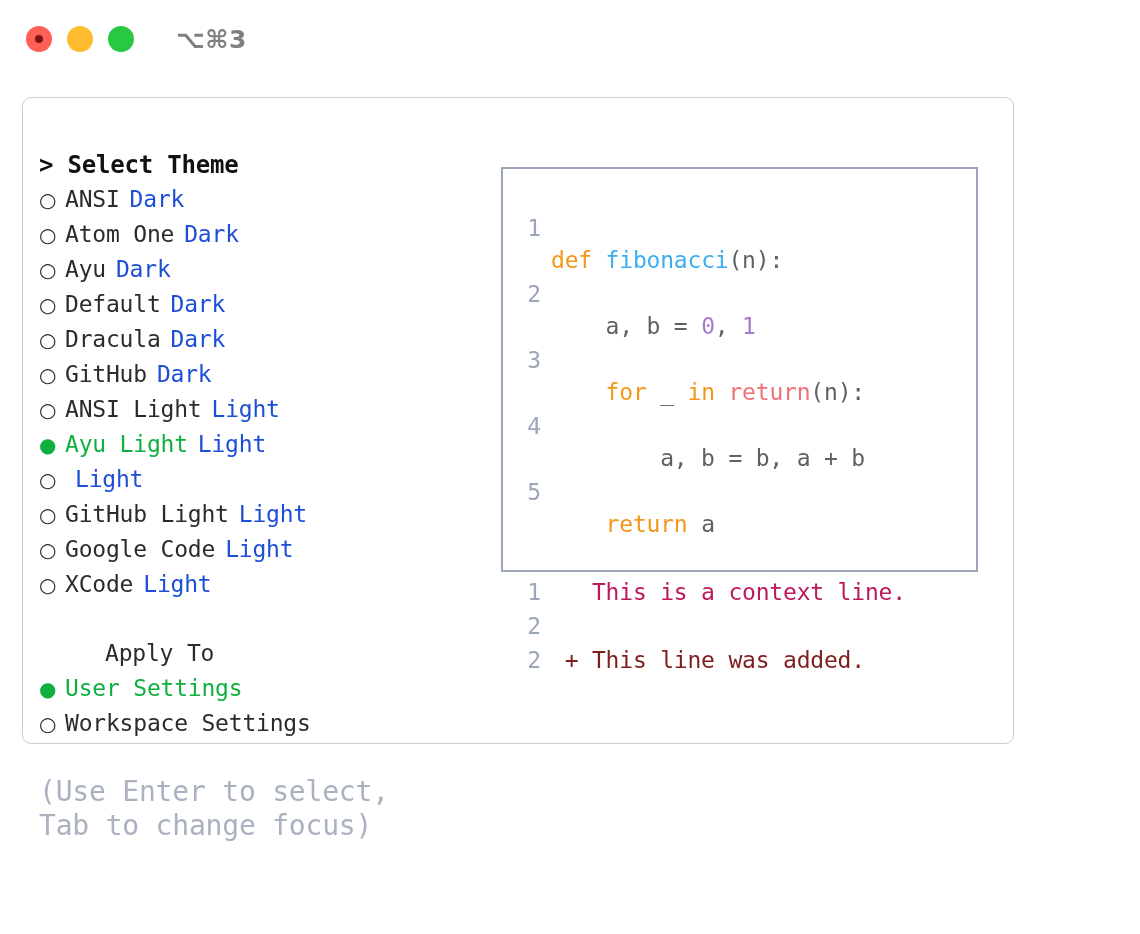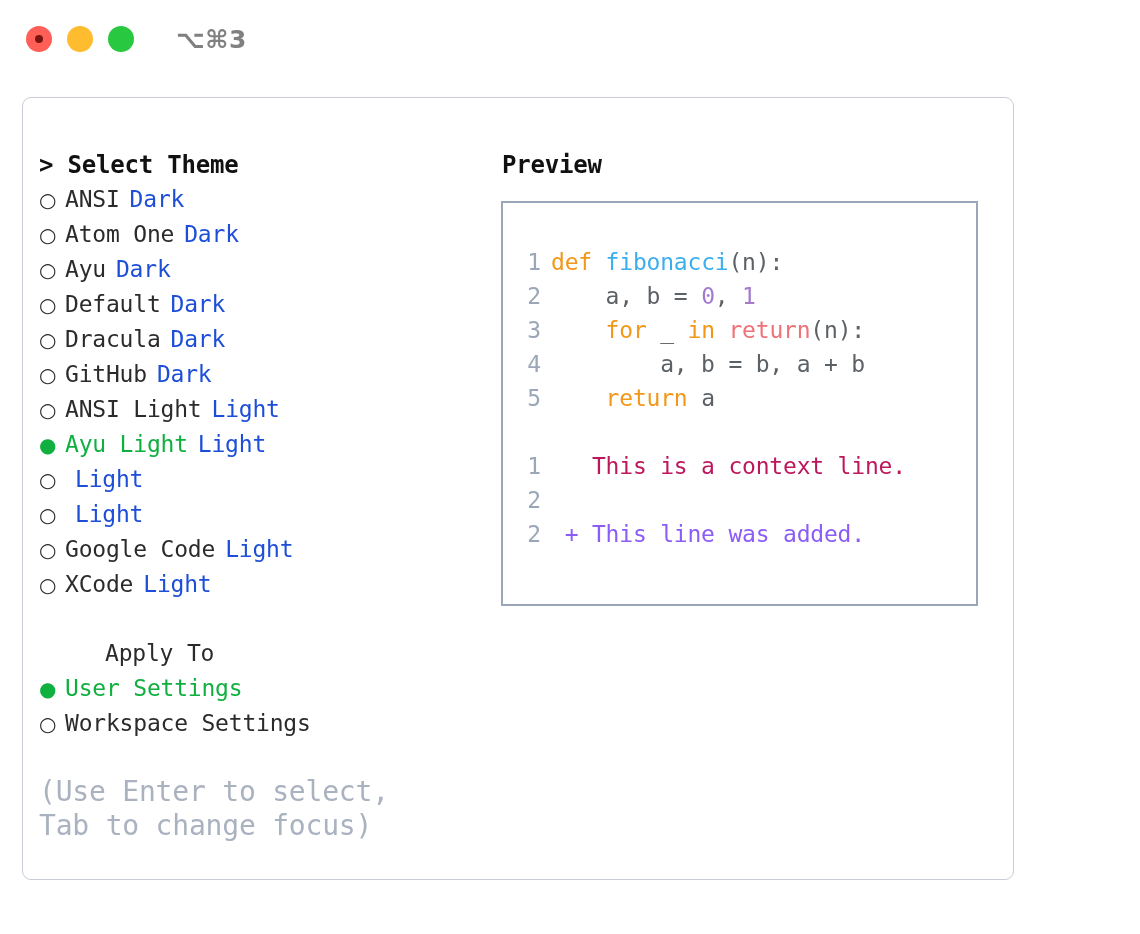--- a/index.html
+++ b/index.html
@@ -63,21 +63,21 @@
     letter-spacing: 0.5px;
     font-family: "DejaVu Sans", sans-serif;
   }
 
   
   .panel {
     position: absolute;
     left: 22px;
     top: 97px;
     width: 992px;
-    height: 783px;
+    height: 647px;
     border: 1.5px solid #C8CDD6;
     border-radius: 9px;
     box-sizing: border-box;
     background: #ffffff;
   }
 
   .columns {
     position: absolute;
     left: 0; top: 0;
     width: 100%; height: 100%;
@@ -172,32 +172,32 @@
     white-space: pre;
     letter-spacing: -0.2px;
   }
   .lno {
     color: #9BA7B8;
     width: 24px;
     flex: none;
     text-align: right;
     margin-right: 10px;
   }
-  .code-text { color: #5C6166; }
+  .code-text { color: #5C6166; margin-top: 32px; }
   .blank-line { height: 34px; }
 
   .kw   { color: #F29718; }
   .fn   { color: #3AAEEE; }
   .num  { color: #A37ACC; }
   .bi   { color: #F07178; }
   .punc { color: #5C6166; }
 
   .diff-ctx { color: #be185d; }
   .diff-del { color: #C41A16; }
-  .diff-add { color: #8b5cf6; }
+  .diff-add { color: #7f1d1d; }
 </style>
 </head>
 <body>
 
 <div class="window">
 
   <div class="titlebar">
     <div class="dot red"></div>
     <div class="dot yellow"></div>
     <div class="dot green"></div>
@@ -212,41 +212,40 @@
         <div id="theme-list">
             <div class="opt-row"><span class="marker">○</span><span class="opt-label">ANSI</span><span class="opt-tag">Dark</span></div>
             <div class="opt-row"><span class="marker">○</span><span class="opt-label">Atom One</span><span class="opt-tag">Dark</span></div>
             <div class="opt-row"><span class="marker">○</span><span class="opt-label">Ayu</span><span class="opt-tag">Dark</span></div>
             <div class="opt-row"><span class="marker">○</span><span class="opt-label">Default</span><span class="opt-tag">Dark</span></div>
             <div class="opt-row"><span class="marker">○</span><span class="opt-label">Dracula</span><span class="opt-tag">Dark</span></div>
             <div class="opt-row"><span class="marker">○</span><span class="opt-label">GitHub</span><span class="opt-tag">Dark</span></div>
             <div class="opt-row"><span class="marker">○</span><span class="opt-label">ANSI Light</span><span class="opt-tag">Light</span></div>
             <div class="opt-row selected"><span class="marker sel">●</span><span class="opt-label">Ayu Light</span><span class="opt-tag">Light</span></div>
             <div class="opt-row"><span class="marker">○</span><span class="opt-tag">Light</span></div>
-            <div class="opt-row"><span class="marker">○</span><span class="opt-tag">Light</span></div>
+            <div class="opt-row"><span class="marker">○</span><span class="opt-label">GitHub Light</span><span class="opt-tag">Light</span></div>
             <div class="opt-row"><span class="marker">○</span><span class="opt-label">Google Code</span><span class="opt-tag">Light</span></div>
             <div class="opt-row"><span class="marker">○</span><span class="opt-label">XCode</span><span class="opt-tag">Light</span></div>
           </div>
 
         <div class="spacer-lg"></div>
 
         <div class="group-head">
           <span class="marker">○</span>
           <span class="group-label">Apply To</span>
         </div>
         <div id="apply-list">
             <div class="opt-row selected"><span class="marker sel">●</span><span class="opt-label">User Settings</span></div>
             <div class="opt-row"><span class="marker">○</span><span class="opt-label">Workspace Settings</span></div>
           </div>
 
         <div class="hint">(Use Enter to select, Tab to change focus)</div>
       </div>
 
       <div class="right-col">
-        <div class="preview-title">Preview</div>
         <div class="preview-box">
           <div id="code-block">
               <div class="code-line"><span class="lno">1</span><span class="code-text"><span class="kw">def</span><span class="punc"> </span><span class="fn">fibonacci</span><span class="punc">(n):</span></span></div>
               <div class="code-line"><span class="lno">2</span><span class="code-text"><span class="punc">    a, b = </span><span class="num">0</span><span class="punc">, </span><span class="num">1</span></span></div>
               <div class="code-line"><span class="lno">3</span><span class="code-text"><span class="punc">    </span><span class="kw">for</span><span class="punc"> _ </span><span class="kw">in</span><span class="punc"> </span><span class="bi">return</span><span class="punc">(n):</span></span></div>
               <div class="code-line"><span class="lno">4</span><span class="code-text"><span class="punc">        a, b = b, a + b</span></span></div>
               <div class="code-line"><span class="lno">5</span><span class="code-text"><span class="punc">    </span><span class="kw">return</span><span class="punc"> a</span></span></div>
             </div>
           <div class="blank-line"></div>
           <div id="diff-block">

